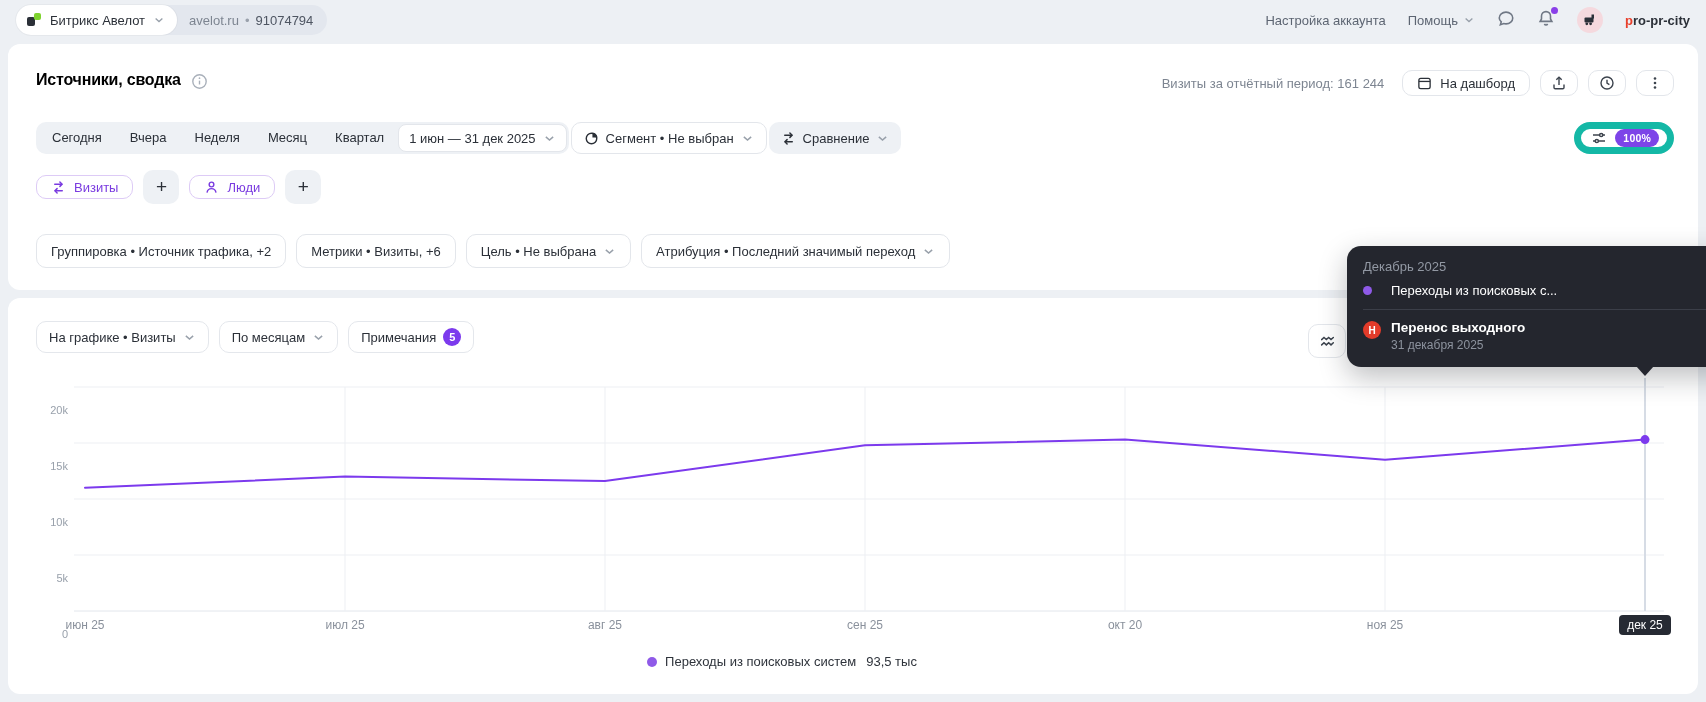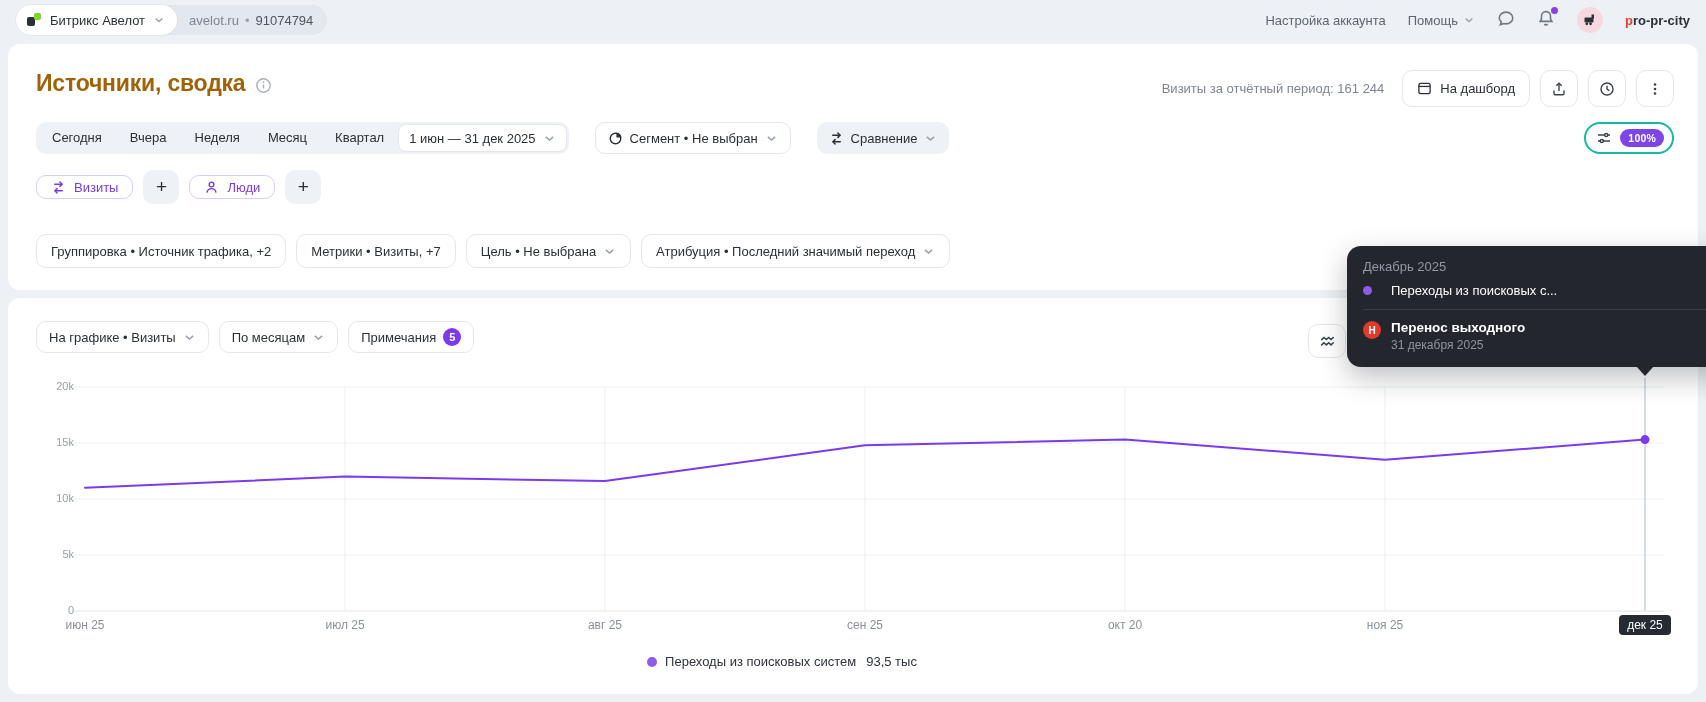--- a/index.html
+++ b/index.html
@@ -49,53 +49,53 @@
   .user-login { font-size:13px; font-weight:700; color:#2b3038; cursor:pointer; }
   .user-login .red { color:#e8402c; }
 
   
   .card { position:absolute; left:8px; width:1690px; background:#fff; border-radius:12px; }
   .card1 { top:44px; height:246px; }
   .card2 { top:298px; height:396px; overflow:hidden; }
 
   
   .title-row { position:absolute; top:26px; left:28px; display:flex; align-items:center; gap:10px; }
-  .page-title { font-size:23px; font-weight:700; color:#a16207; letter-spacing:-0.2px; }
+  .page-title { font-size:16px; font-weight:700; color:#000000; letter-spacing:-0.2px; }
   .info-ico { color:#a9b0ba; margin-top:3px; }
   .header-actions { position:absolute; top:26px; right:24px; display:flex; align-items:center; gap:10px; }
   .visits-period { font-size:13px; color:#7d8591; margin-right:8px; }
   .btn {
-    height:37px; display:inline-flex; align-items:center; gap:8px;
+    height:26px; display:inline-flex; align-items:center; gap:8px;
     background:#fff; border:1px solid #e3e6eb; border-radius:10px;
     font-size:13px; color:#2b3038; padding:0 14px; cursor:pointer;
   }
   .icon-btn { width:38px; padding:0; justify-content:center; color:#3c434d; }
 
   
-  .period-row { position:absolute; top:78px; left:28px; right:24px; display:flex; align-items:center; gap:26px;text-align:right; }
+  .period-row { position:absolute; top:78px; left:28px; right:24px; display:flex; align-items:center; gap:2px;text-align:right; }
   .tabs-group {
     display:flex; align-items:center; background:#eef1f5;
     border-radius:10px; height:32px; padding:2px;
   }
   .ptab { font-size:13px; color:#2b3038; padding:0 14px; line-height:28px; cursor:pointer; border-radius:8px; }
   .date-pill {
     display:flex; align-items:center; gap:7px; background:#fff;
     border:1px solid #e3e6eb; border-radius:8px; height:28px;
     padding:0 10px; font-size:13px; cursor:pointer;
   }
   .seg-pill, .cmp-pill {
     display:flex; align-items:center; gap:7px; height:32px; border-radius:10px;
     font-size:13px; padding:0 12px; cursor:pointer;
   }
   .seg-pill { background:#fff; border:1px solid #e3e6eb; }
   .cmp-pill { background:#eef1f5; }
   .chev { color:#98a0aa; }
   .sampling-pill {
     margin-left:auto; display:flex; align-items:center; gap:8px; height:32px;
-    border:2px solid #14b8a6; border-radius:16px; background:#fff;
+    border:7px solid #14b8a6; border-radius:16px; background:#fff;
     padding:0 8px 0 10px; cursor:pointer; color:#3c434d;
   }
   .sampling-badge {
     background:#7d44e8; color:#fff; font-size:10.5px; font-weight:700;
     border-radius:10px; padding:3px 8px; letter-spacing:0.2px;
   }
 
   
   .metrics-row { position:absolute; top:126px; left:28px; display:flex; align-items:center; gap:10px; }
   .metric-pill {
@@ -133,22 +133,22 @@
     border:1px solid #e3e6eb; border-radius:10px; background:#fff;
     display:flex; align-items:center; justify-content:center;
     color:#3c434d; cursor:pointer; z-index:2;
   }
   .cutoff-btn {
     position:absolute; top:26px; left:1676px; width:36px; height:34px;
     border:1px solid #e3e6eb; border-radius:10px; background:#fff; cursor:pointer; z-index:2;
   }
   .chart-svg { position:absolute; top:0; left:0; }
   .y-labels div {
-    position:absolute; left:20px; width:46px; text-align:right;
-    font-size:11px; color:#98a0ab;
+    position:absolute; left:14px; width:46px; text-align:right;
+    font-size:11px; color:#98a0ab;margin-top:24px;
   }
   .x-labels div { position:absolute; width:96px; text-align:center; font-size:12px; color:#8a919c; }
   .x-labels .badge-dark {
     background:#262a33; color:#fff; border-radius:4px; padding:3px 8px; font-size:12px;
   }
   .legend-row {
     position:absolute; top:356px; left:0; width:1548px;
     display:flex; align-items:center; justify-content:center; gap:8px;
   }
   .legend-dot { width:10px; height:10px; border-radius:50%; background:#8b52e8; }
@@ -382,21 +382,21 @@
       <span>Люди</span>
     </span>
     <button class="plus-btn">+</button>
   </div>
 
   <div class="filters-row">
       <span class="filter-pill">
         <span>Группировка • Источник трафика, +2</span>
       </span>
       <span class="filter-pill">
-        <span>Метрики • Визиты, +7</span>
+        <span>Метрики • Визиты, +6</span>
       </span>
       <span class="filter-pill">
         <span>Цель • Не выбрана</span>
         <span class="ico chev">
           <svg width="13" height="13" viewBox="0 0 16 16" fill="none" stroke="currentColor" stroke-width="1.8">
             <path d="M3.5 6l4.5 4 4.5-4"></path>
           </svg>
         </span>
       </span>
       <span class="filter-pill">

